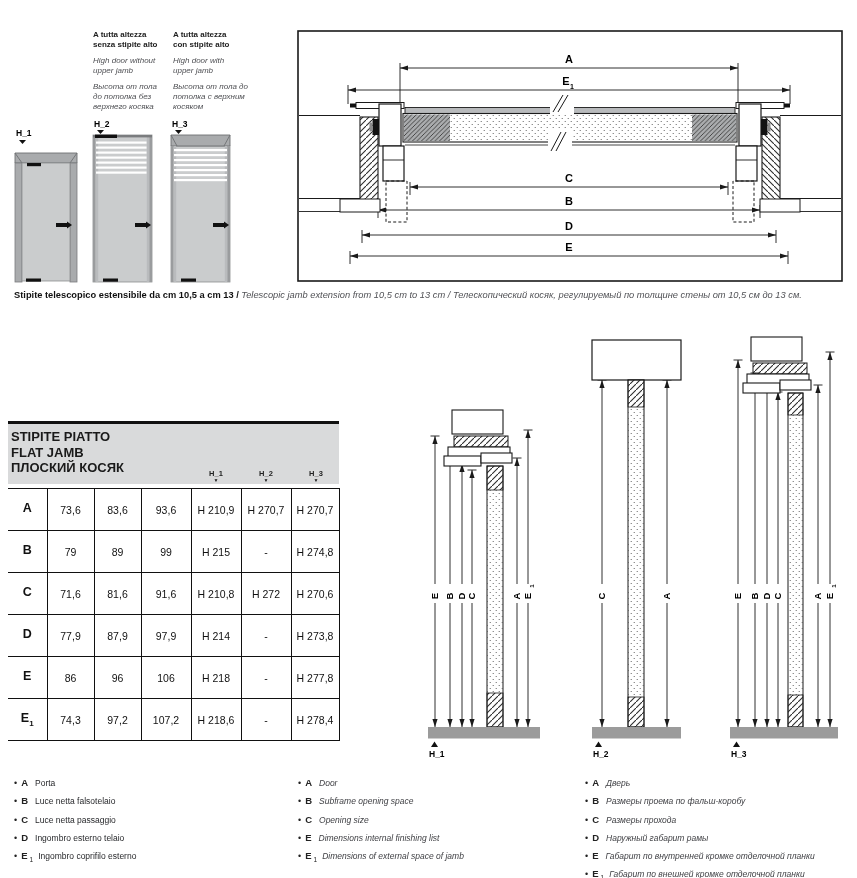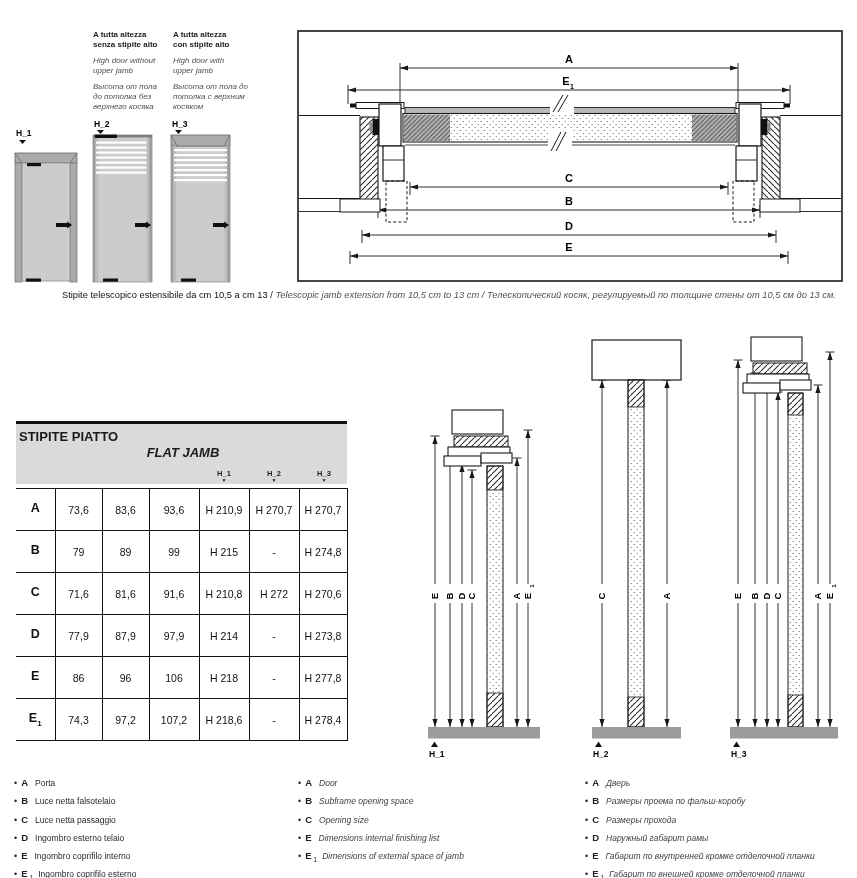--- a/index.html
+++ b/index.html
@@ -6,28 +6,28 @@
   .page{position:relative;width:857px;height:878px;background:#fff;overflow:hidden;
         font-family:"Liberation Sans",sans-serif;color:#1a1a1a;}
   .abs{position:absolute;}
   svg{font-family:"Liberation Sans",sans-serif;}
   
   .txtcol{width:80px;font-size:8px;line-height:9.6px;}
   .txtcol .it{font-weight:bold;white-space:pre-line;margin-bottom:7px;color:#222;}
   .txtcol .tr{font-style:italic;white-space:pre-line;margin-bottom:7px;color:#4e4f53;}
   
   .caption{left:14px;top:290px;width:838px;font-size:9.3px;white-space:nowrap;}
-  .caption .c-it{font-weight:normal;color:#111;margin-left:48px;}
+  .caption .c-it{font-weight:bold;color:#111;}
   .caption .c-tr{font-style:italic;color:#515256;}
   
-  .tbl{left:16px;top:421px;width:331px;}
+  .tbl{left:8px;top:421px;width:331px;}
   .tbl-topbar{height:3px;background:#111;}
   .tbl-head{position:relative;background:#d9dadb;height:60px;padding:5px 0 0 3px;box-sizing:border-box;}
   .tbl-head .t1{font-size:13px;font-weight:bold;line-height:15.5px;}
-  .tbl-head .t2,.tbl-head .t3{font-size:13px;font-weight:bold;font-style:italic;line-height:15.5px;text-align:center;}
+  .tbl-head .t2,.tbl-head .t3{font-size:13px;font-weight:bold;line-height:15.5px;}
   .colhead{position:absolute;bottom:1px;width:50px;text-align:center;font-size:7.5px;font-weight:bold;color:#222;}
   .colhead .arr{font-size:5px;line-height:5px;color:#111;}
   table.grid{border-collapse:collapse;table-layout:fixed;width:331px;margin-top:4px;}
   table.grid td,table.grid th{border:1.6px solid #111;height:41px;text-align:center;
     vertical-align:middle;font-size:10.5px;font-weight:normal;color:#111;padding:0;}
   table.grid th{border-left:none;font-size:12.5px;font-weight:bold;}
   table.grid sub{font-size:8px;}
   
   .lcol{font-size:8.5px;line-height:14.6px;color:#222;white-space:nowrap;}
   .li .bullet{font-size:9px;margin-right:4px;}
@@ -233,20 +233,21 @@
 
   <div class="abs caption">
     <span class="c-it">Stipite telescopico estensibile da cm 10,5 a cm 13 /</span><span class="c-tr"> Telescopic jamb extension from 10,5 cm to 13 cm / Телескопический косяк, регулируемый по толщине стены от 10,5 см до 13 см.</span>
   </div>
 
   <div class="abs tbl">
     <div class="tbl-topbar"></div>
     <div class="tbl-head">
       <div class="t1">STIPITE PIATTO</div>
       <div class="t2">FLAT JAMB</div>
+      <div class="t3">ПЛОСКИЙ КОСЯК</div>
       <div class="colhead" style="left:183px;">
         <div>H_1</div>
           <div class="arr">▼</div>
       </div>
       <div class="colhead" style="left:233px;">
         <div>H_2</div>
           <div class="arr">▼</div>
       </div>
       <div class="colhead" style="left:283px;">
         <div>H_3</div>
@@ -487,21 +488,20 @@
     <text transform="rotate(-90 818 596)" x="818" y="599" text-anchor="middle" font-size="9.5" font-weight="bold">A</text>
     <text transform="rotate(-90 830 596)" x="830" y="599" text-anchor="middle" font-size="9.5" font-weight="bold">E</text>
     <text transform="rotate(-90 833 586)" x="833" y="589" text-anchor="middle" font-size="6" font-weight="bold">1</text>
   </svg>
 
   <div class="abs lcol itl" style="left:14px;top:776px;width:272px;">
     <div class="li"><span class="bullet">•</span><span class="k">A</span><sub></sub><span class="t">Porta</span></div>
     <div class="li"><span class="bullet">•</span><span class="k">B</span><sub></sub><span class="t">Luce netta falsotelaio</span></div>
     <div class="li"><span class="bullet">•</span><span class="k">C</span><sub></sub><span class="t">Luce netta passaggio</span></div>
     <div class="li"><span class="bullet">•</span><span class="k">D</span><sub></sub><span class="t">Ingombro esterno telaio</span></div>
-    <div class="li"><span class="bullet">•</span><span class="k">E</span><sub></sub><span class="t">Ingombro coprifilo interno</span></div>
     <div class="li"><span class="bullet">•</span><span class="k">E</span><sub>1</sub><span class="t">Ingombro coprifilo esterno</span></div>
   </div>
   <div class="abs lcol en" style="left:298px;top:776px;width:278px;">
     <div class="li"><span class="bullet">•</span><span class="k">A</span><sub></sub><span class="t">Door</span></div>
     <div class="li"><span class="bullet">•</span><span class="k">B</span><sub></sub><span class="t">Subframe opening space</span></div>
     <div class="li"><span class="bullet">•</span><span class="k">C</span><sub></sub><span class="t">Opening size</span></div>
     <div class="li"><span class="bullet">•</span><span class="k">E</span><sub></sub><span class="t">Dimensions internal finishing list</span></div>
     <div class="li"><span class="bullet">•</span><span class="k">E</span><sub>1</sub><span class="t">Dimensions of external space of jamb</span></div>
   </div>
   <div class="abs lcol ru" style="left:585px;top:776px;width:270px;">

